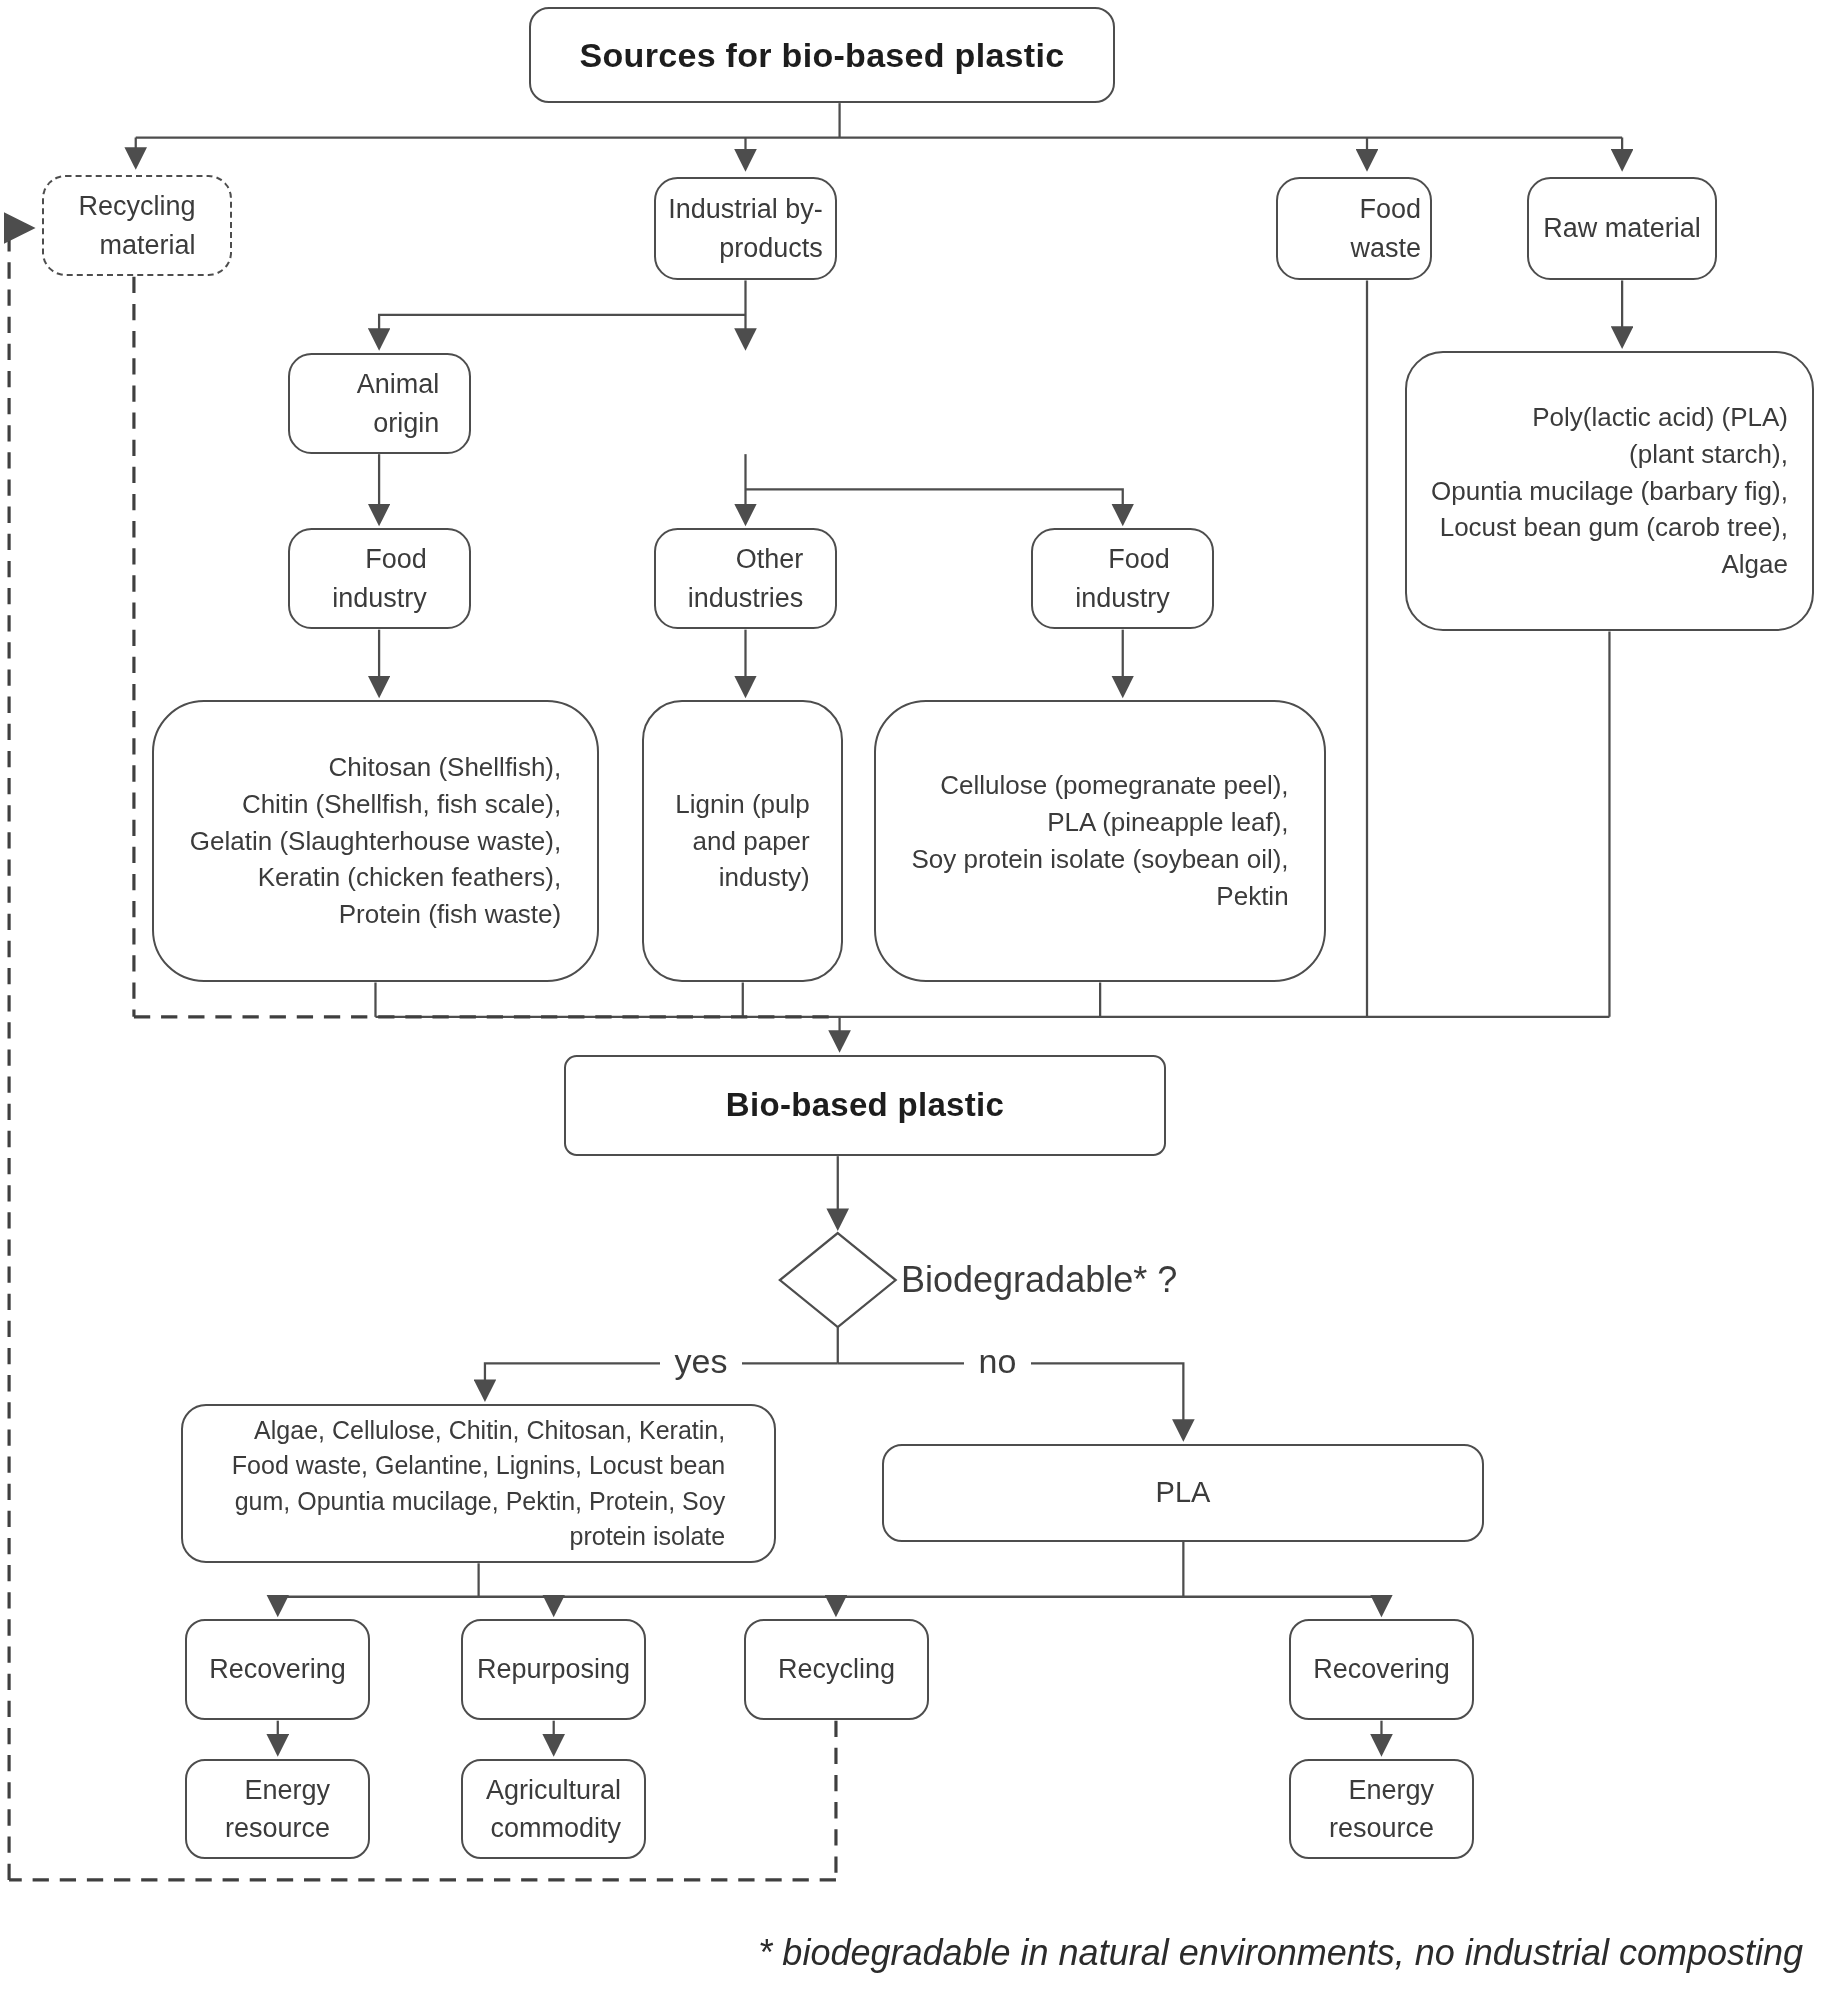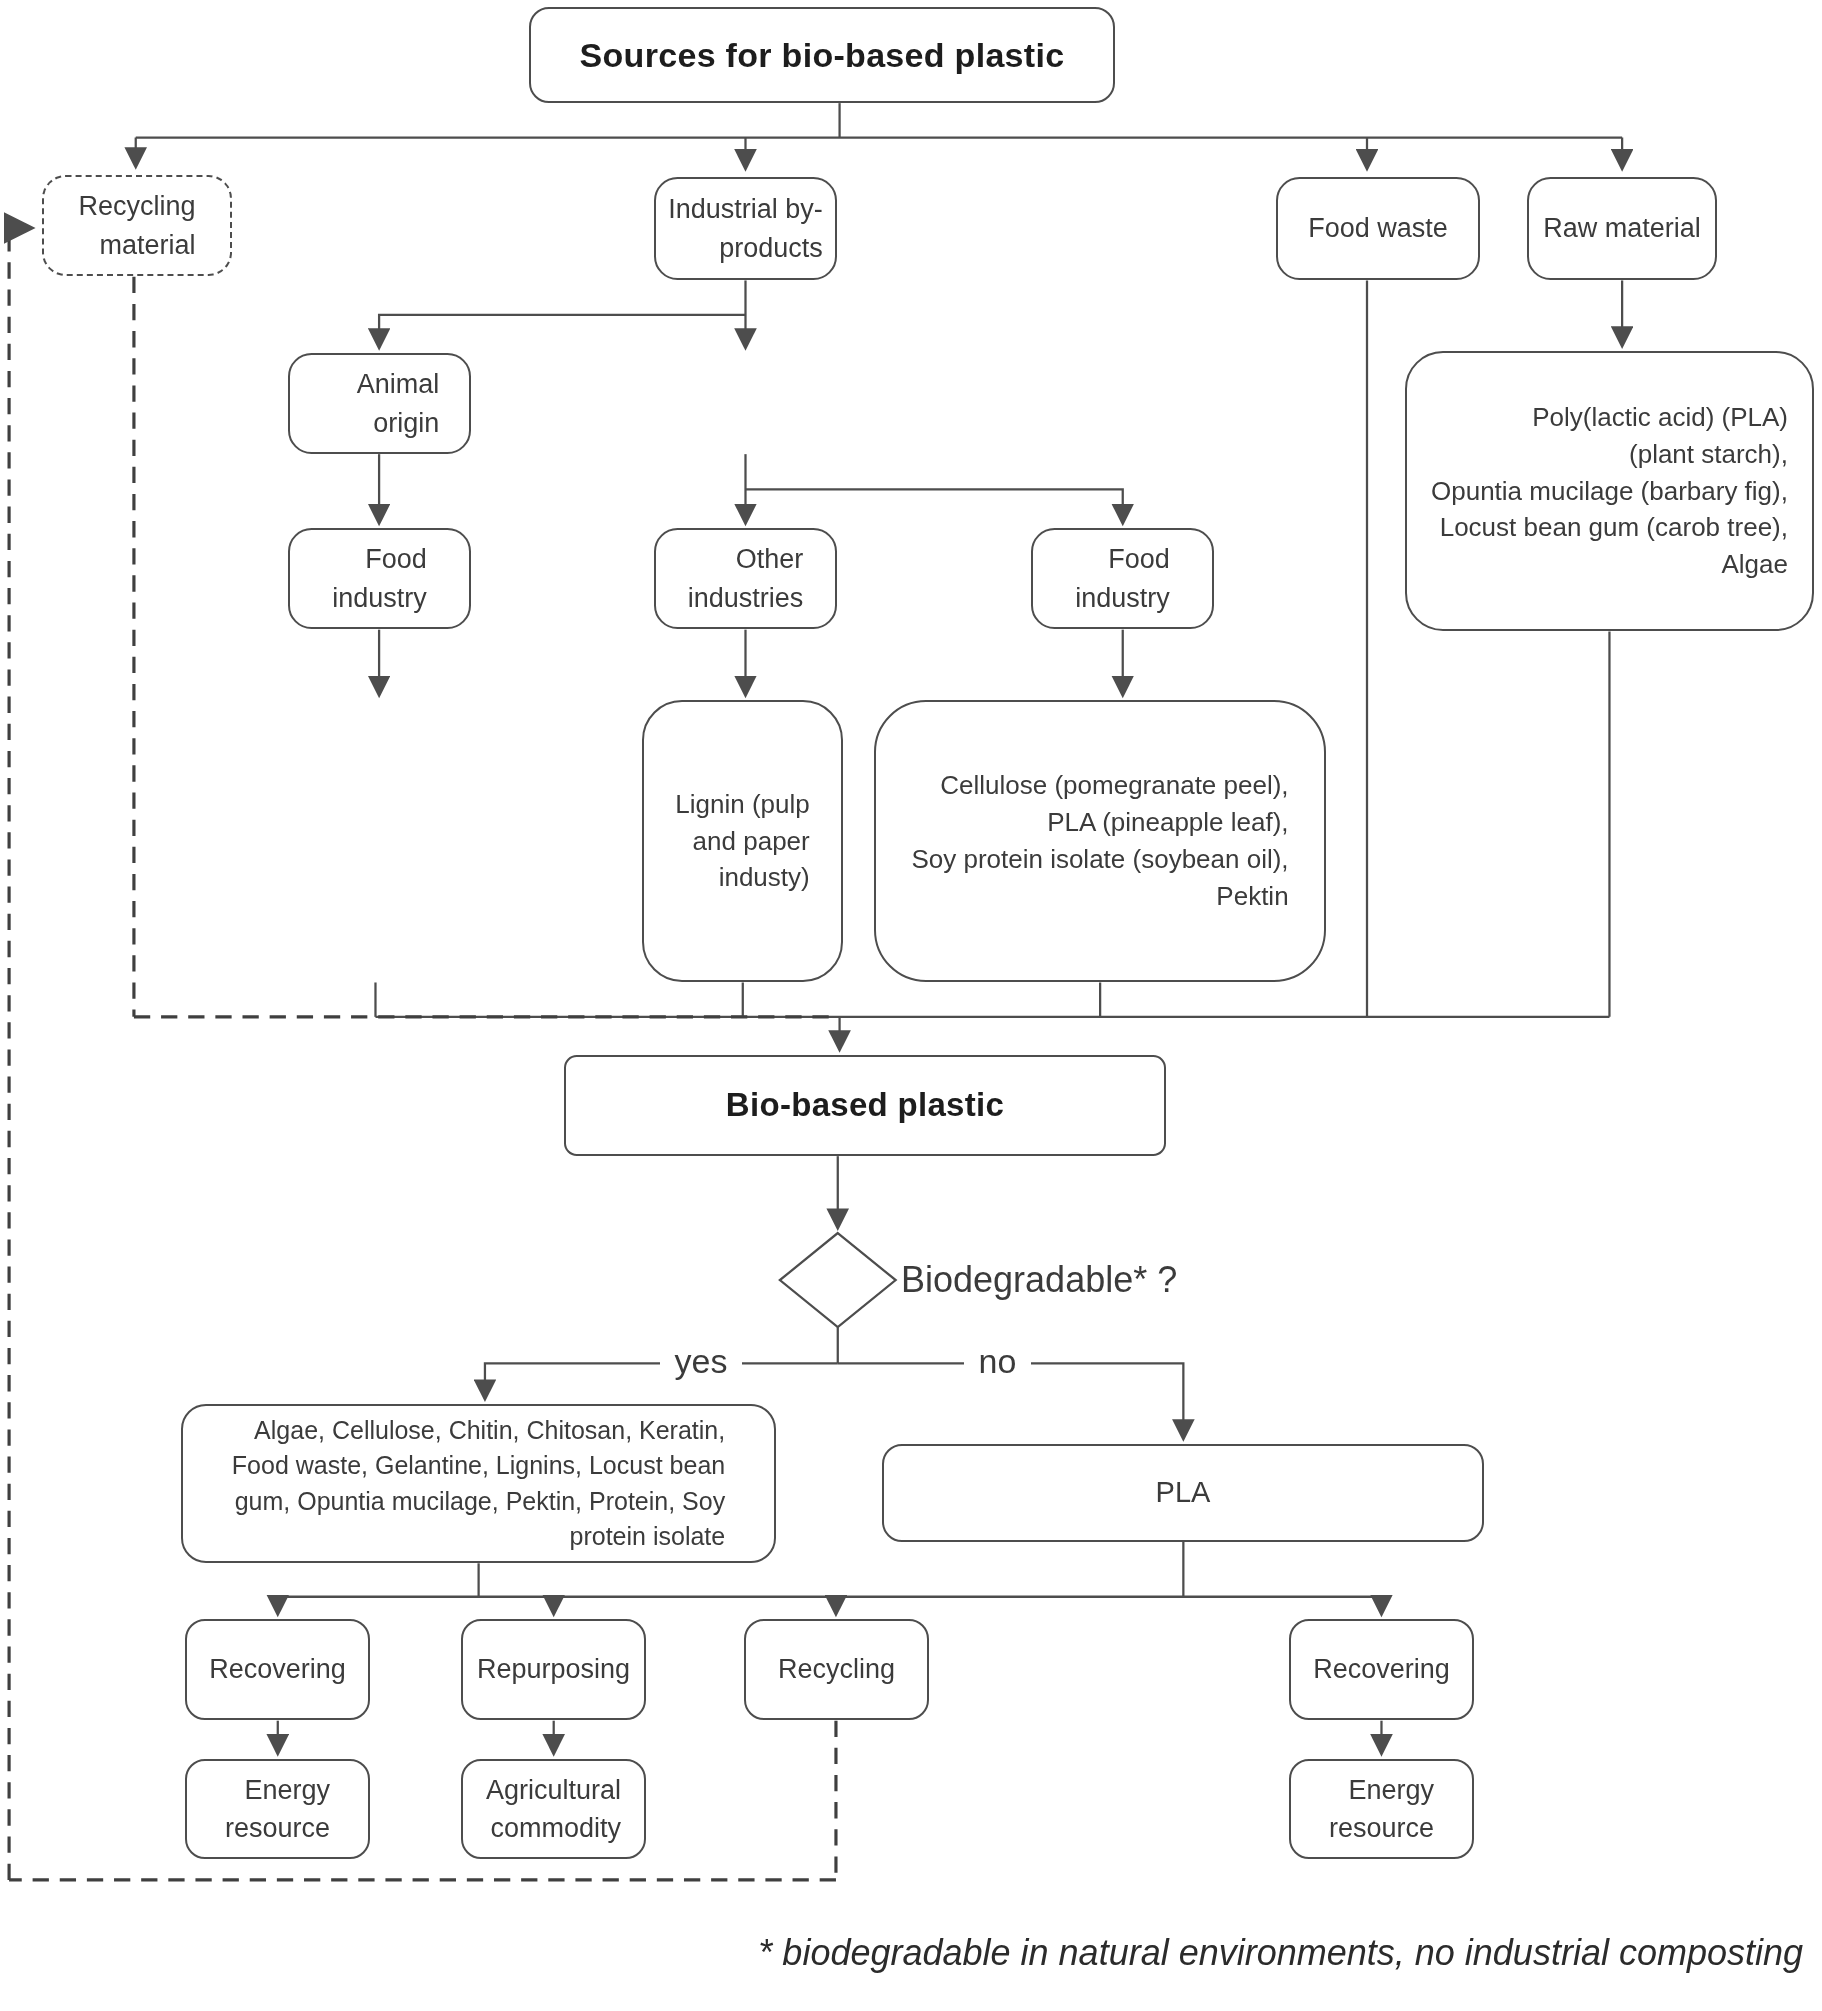--- a/index.html
+++ b/index.html
@@ -86,21 +86,21 @@
   </svg>
 
   <div class="node bold" style="left:529px;top:7.2px;width:586px;height:96px;font-size:34px;border-radius:20px;">Sources for bio-based plastic</div>
 
   <div class="node dashed" style="left:42px;top:175px;width:190px;height:101px;">Recycling
 material</div>
 
   <div class="node" style="left:654px;top:177px;width:183px;height:103px;">Industrial by-
 products</div>
 
-  <div class="node" style="left:1276px;top:177px;width:204px;height:103px;">Food waste</div>
+  <div class="node" style="left:1276px;top:177px;width:156px;height:103px;">Food waste</div>
 
   <div class="node" style="left:1527px;top:177px;width:190px;height:103px;">Raw material</div>
 
   <div class="node" style="left:288px;top:353px;width:183px;height:101px;padding-left:46px;">Animal
 origin</div>
 
 
   <div class="node" style="left:1405px;top:351px;width:409px;height:280px;font-size:26px;border-radius:38px;">Poly(lactic acid) (PLA)
 (plant starch),
 Opuntia mucilage (barbary fig),
@@ -109,20 +109,25 @@
 
   <div class="node" style="left:288px;top:528px;width:183px;height:101px;">Food
 industry</div>
 
   <div class="node" style="left:654px;top:528px;width:183px;height:101px;">Other
 industries</div>
 
   <div class="node" style="left:1031px;top:528px;width:183px;height:101px;">Food
 industry</div>
 
+  <div class="node" style="left:152px;top:700px;width:447px;height:282px;font-size:26px;border-radius:52px;">Chitosan (Shellfish),
+Chitin (Shellfish, fish scale),
+Gelatin (Slaughterhouse waste),
+Keratin (chicken feathers),
+Protein (fish waste)</div>
 
   <div class="node" style="left:642px;top:700px;width:201px;height:282px;font-size:26px;border-radius:40px;">Lignin (pulp
 and paper
 industy)</div>
 
   <div class="node" style="left:874px;top:700px;width:452px;height:282px;font-size:26px;border-radius:52px;">Cellulose (pomegranate peel),
 PLA (pineapple leaf),
 Soy protein isolate (soybean oil),
 Pektin</div>
 

